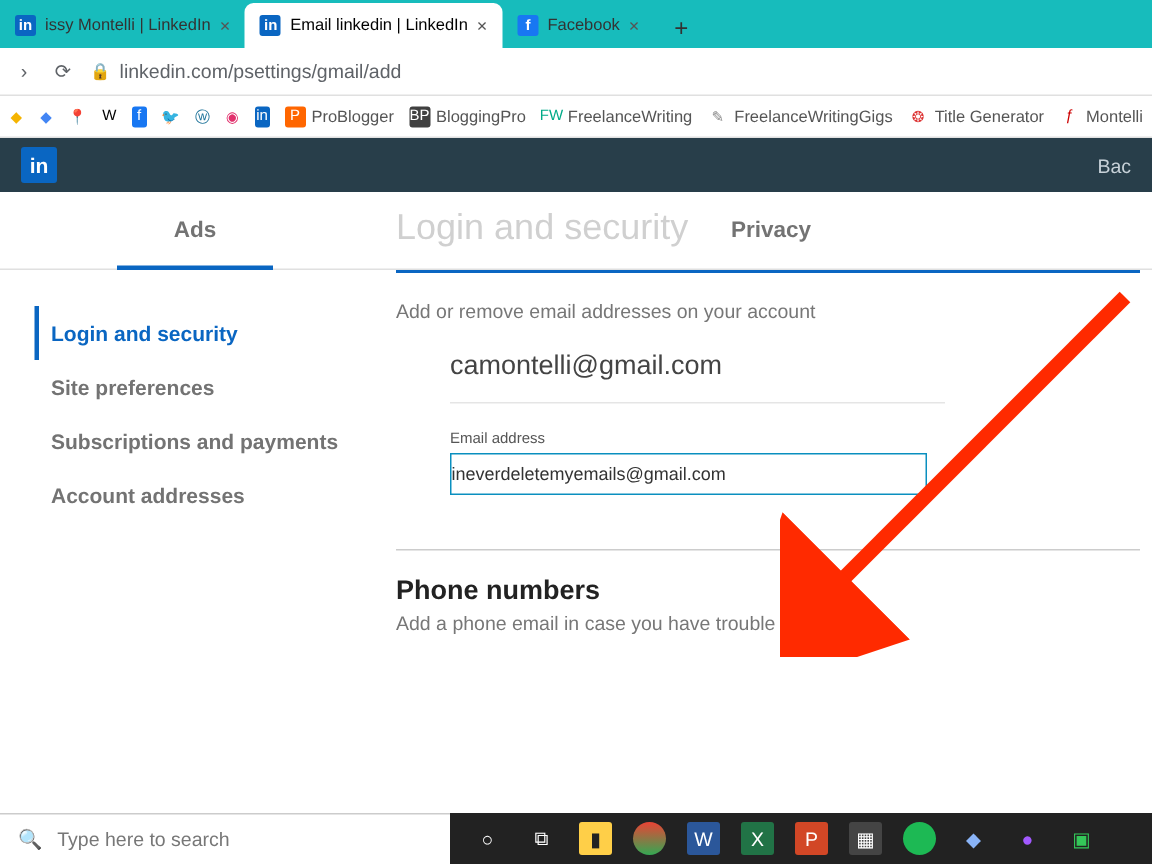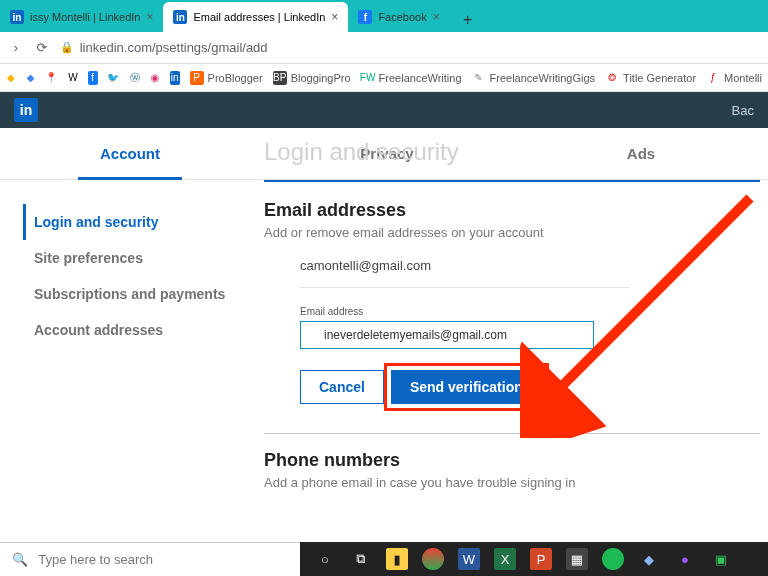--- a/index.html
+++ b/index.html
@@ -42,23 +42,23 @@
 .content { display: flex; }
 .sidebar { width: 260px; padding: 24px 0 0 34px; }
 .side-item { font-size: 14px; font-weight: 600; color: #737373; padding: 10px 0; cursor: pointer; }
 .side-item.active { color: #0a66c2; border-left: 3px solid #0a66c2; padding-left: 8px; margin-left: -11px; }
 
 .main { flex: 1; padding: 0 8px 0 4px; }
 .main-divider { height: 2px; background: #0a66c2; margin-bottom: 18px; }
 .section-title { font-size: 18px; font-weight: 700; color: #222; margin-bottom: 4px; }
 .section-sub { font-size: 13px; color: #777; margin-bottom: 18px; }
 .field-label-md { font-size: 13px; color: #444; margin: 0 0 12px 36px; }
-.existing-email { font-size: 13px; color: #444; margin: 0 0 18px 36px; padding-bottom: 14px; border-bottom: 1px solid #e5e5e5; width: 330px; }
+.existing-email { font-size: 18px; color: #444; margin: 0 0 18px 36px; padding-bottom: 14px; border-bottom: 1px solid #e5e5e5; width: 330px; }
 .field-label-sm { font-size: 10px; color: #555; margin: 0 0 4px 36px; }
-.email-input { margin: 0 0 14px 36px; width: 294px; height: 28px; border: 1px solid #0a8fbf; padding: 0 23px; font-size: 12px; color: #333; outline: none; }
+.email-input { margin: 0 0 14px 36px; width: 318px; height: 28px; border: 1px solid #0a8fbf; padding: 0 0; font-size: 12px; color: #333; outline: none; }
 .btn-row { margin-left: 36px; display: flex; align-items: center; gap: 0; }
 .btn-cancel { height: 34px; padding: 0 18px; background: #fff; border: 1px solid #0a66c2; color: #0a66c2; font-size: 14px; font-weight: 600; cursor: pointer; }
 .btn-send { height: 34px; padding: 0 18px; background: #0a66c2; border: 1px solid #0a66c2; color: #fff; font-size: 14px; font-weight: 600; cursor: pointer; margin-left: 10px; }
 .highlight-box { border: 3px solid #ff2a00; padding: 4px; display: inline-block; }
 hr.sep { border: none; border-top: 1px solid #ccc; margin: 22px 0 16px 0; }
 
 
 .arrow-svg { position: absolute; left: 520px; top: 188px; pointer-events: none; }
 
 
@@ -71,21 +71,21 @@
 <body>
 
 <div class="tab-strip">
   <div class="tab">
     <span class="favicon fav-li">in</span>
     <span>issy Montelli | LinkedIn</span>
     <span class="tab-close">×</span>
   </div>
   <div class="tab active">
     <span class="favicon fav-li">in</span>
-    <span>Email addresses | LinkedIn</span>
+    <span>Email linkedin | LinkedIn</span>
     <span class="tab-close">×</span>
   </div>
   <div class="tab">
     <span class="favicon fav-fb">f</span>
     <span>Facebook</span>
     <span class="tab-close">×</span>
   </div>
   <div class="new-tab">+</div>
 </div>
 
@@ -133,48 +133,40 @@
       <span>Montelli</span>
     </span>
 </div>
 
 <div class="li-header">
   <div class="li-logo">in</div>
   <div class="li-back">Bac</div>
 </div>
 
 <div class="top-tabs">
-  <div class="top-tab active">Account</div>
+  <div class="top-tab">Ads</div>
   <div class="top-tab">Privacy</div>
-  <div class="top-tab">Ads</div>
   <div class="tab-underline"></div>
   <div class="ghost-heading">Login and security</div>
 </div>
 
 <div class="content">
   <div class="sidebar">
     <div class="side-item active">Login and security</div>
     <div class="side-item">Site preferences</div>
     <div class="side-item">Subscriptions and payments</div>
     <div class="side-item">Account addresses</div>
   </div>
 
   <div class="main">
     <div class="main-divider"></div>
-    <div class="section-title">Email addresses</div>
     <div class="section-sub">Add or remove email addresses on your account</div>
     <div class="existing-email">camontelli@gmail.com</div>
     <div class="field-label-sm">Email address</div>
     <input class="email-input" value="ineverdeletemyemails@gmail.com" style="">
-    <div class="btn-row">
-      <button class="btn-cancel">Cancel</button>
-      <span class="highlight-box">
-        <button class="btn-send" style="margin-left:0">Send verification</button>
-      </span>
-    </div>
     <hr class="sep">
     <div class="section-title">Phone numbers</div>
     <div class="section-sub">Add a phone email in case you have trouble signing in</div>
   </div>
 </div>
 
 <svg class="arrow-svg" width="250" height="250">
   <defs>
     <marker id="ah" markerWidth="12" markerHeight="12" refX="2" refY="6" orient="auto">
       <path d="M0,0 L12,6 L0,12 Z" fill="#ff2a00"></path>

